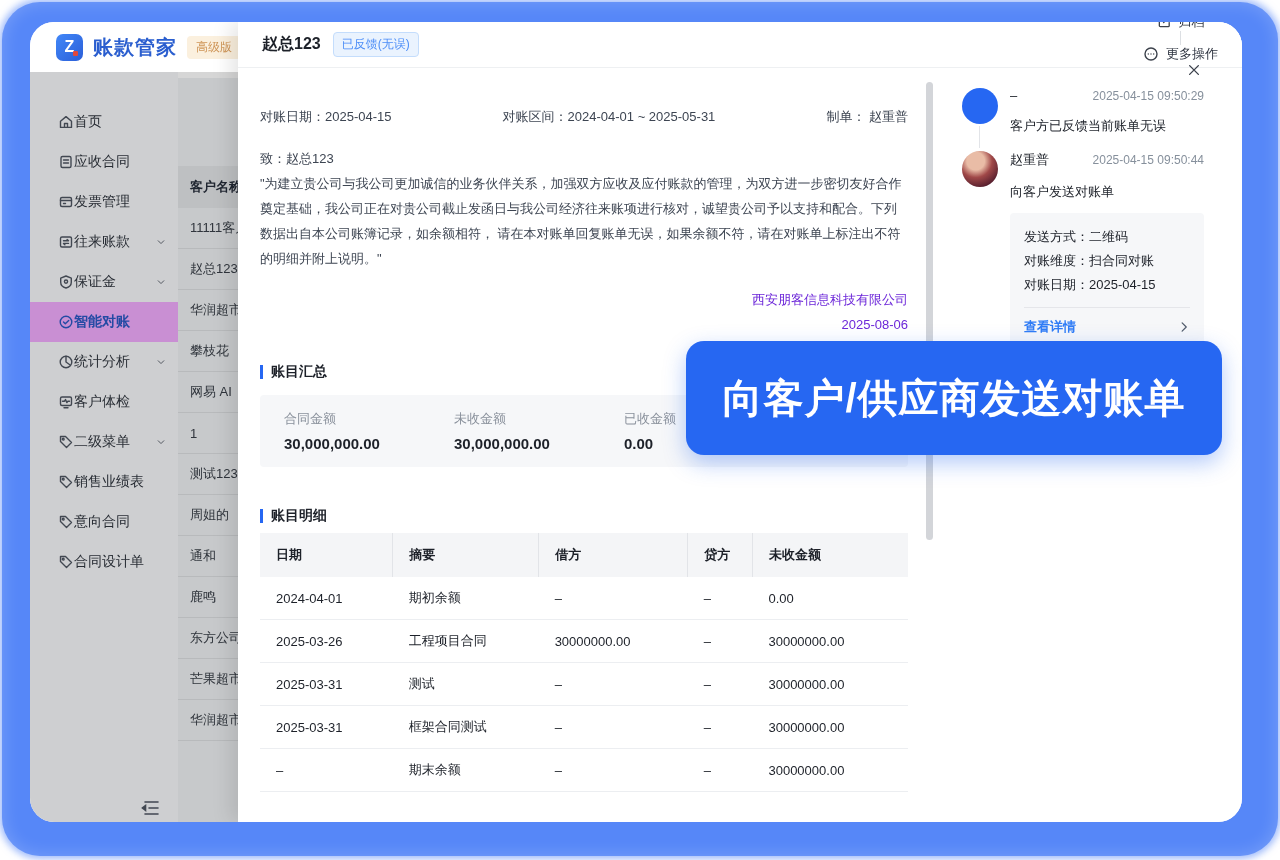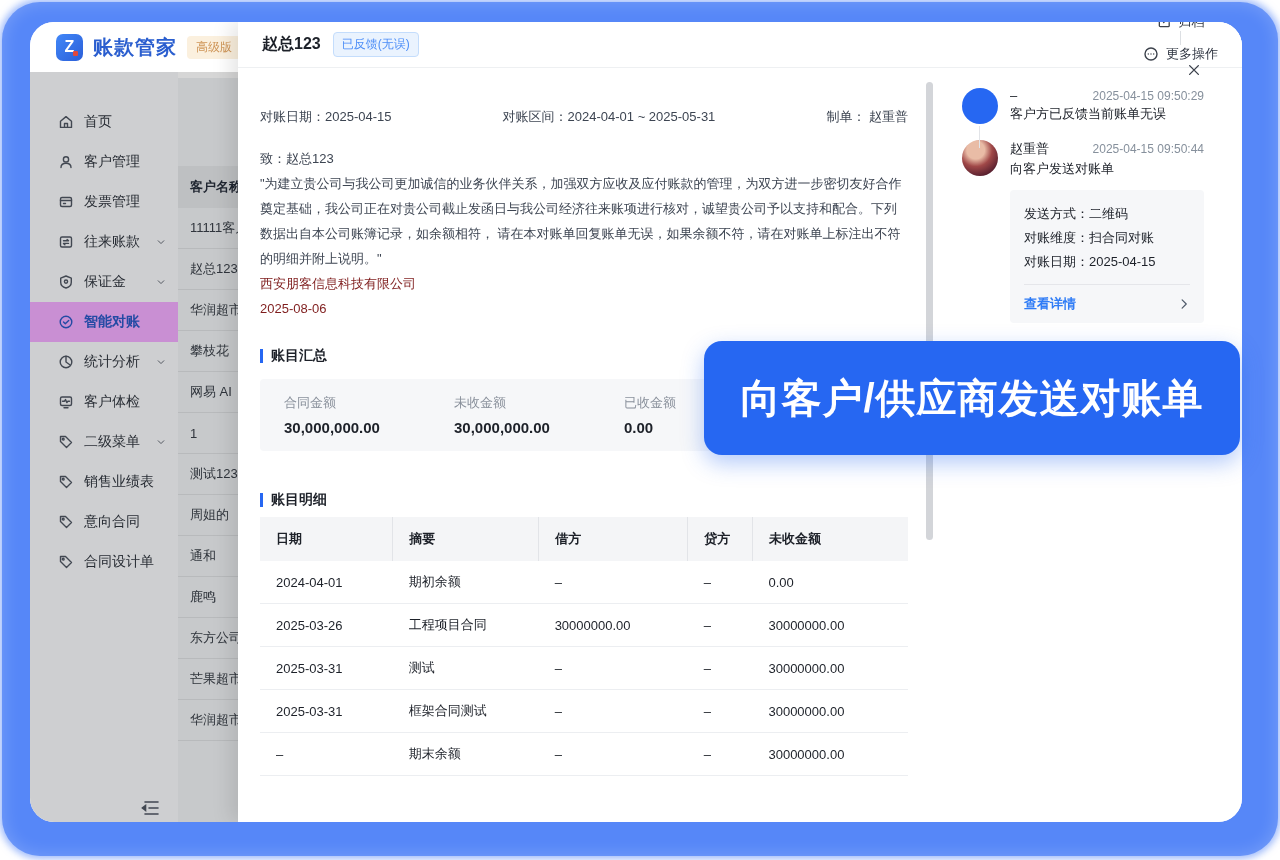--- a/index.html
+++ b/index.html
@@ -18,21 +18,21 @@
   .app-header { position:absolute; left:0; top:0; width:100%; height:50px; background:#fff;
                 display:flex; align-items:center; padding-left:26px; }
   .logo-mark { width:27px; height:27px; border-radius:7px; background:linear-gradient(135deg,#4187f8,#2b5fd8);
                color:#fff; font-weight:bold; font-size:16px; display:flex; align-items:center; justify-content:center;
                position:relative; }
   .logo-mark:after { content:""; position:absolute; right:5px; bottom:5px; width:5px; height:5px; background:#e2483d; border-radius:1px; }
   .app-name { margin-left:10px; font-size:20px; font-weight:bold; color:#2a5ecf; letter-spacing:1px; }
   .badge-premium { margin-left:10px; font-size:12px; color:#cf9557; background:#fbf0de; padding:3px 9px; border-radius:4px; }
 
   .sidebar { position:absolute; left:0; top:50px; width:148px; height:750px; background:#f6f7f9; padding-top:30px; }
-  .nav-item { height:40px; display:flex; align-items:center; gap:10px; padding:0 12px 0 28px;
+  .nav-item { height:40px; display:flex; align-items:center; padding:0 12px 0 28px;
               font-size:14px; color:#30363f; cursor:pointer; white-space:nowrap; }
   .nav-item svg { flex-shrink:0; }
   .nav-item .chev { margin-left:auto; }
   .nav-item.active { background:#f0abfc; color:#2b59c4; font-weight:bold; }
   .nav-icon { stroke:#4f5662; fill:none; stroke-width:1.4; stroke-linecap:round; stroke-linejoin:round; }
   .active .nav-icon { stroke:#2b59c4; }
   .collapse-btn { position:absolute; left:110px; top:776px; width:22px; height:20px; cursor:pointer; }
 
   .cust-list { position:absolute; left:148px; top:56px; width:110px; height:750px; background:#eef0f2;text-align:center; }
   .cust-head { margin-top:88px; height:42px; background:#e3e5e8; display:flex; align-items:center;
@@ -54,21 +54,21 @@
   .m-div { width:1px; height:14px; background:#dcdfe3; margin:0 18px; }
   .m-close { margin-left:26px; cursor:pointer; display:flex; }
   .ico { stroke:#3c424c; fill:none; stroke-width:1.4; stroke-linecap:round; stroke-linejoin:round; }
 
   .modal-body { position:relative; display:flex; height:753px; }
   .doc-area { width:712px; height:100%; padding:18px 42px 0 22px; overflow:hidden; }
 
   .doc-title { text-align:center; font-size:17px; font-weight:bold; color:#1d2129; margin-top:24px; }
   .doc-meta { display:flex; justify-content:space-between; margin-top:22px; font-size:13px; color:#3d4552; }
   .doc-letter { margin-top:20px; font-size:13px; color:#3d4552; line-height:25px; }
-  .doc-sign { text-align:left; font-size:13px; color:#7f1d1d; line-height:25px; }
+  .doc-sign { text-align:right; font-size:13px; color:#6d28d9; line-height:25px;margin-top:16px; }
 
   .section { display:flex; align-items:center; gap:8px; }
   .s1 { margin-top:26px; } .s2 { margin-top:40px; }
   .section-bar { width:3px; height:14px; background:#2667f2; }
   .section-title { font-size:14px; font-weight:bold; color:#1d2129; }
 
   .summary { margin-top:14px; background:#f6f7f9; border-radius:4px; padding:15px 24px; display:flex; }
   .stat { width:170px; }
   .stat-label { font-size:13px; color:#8a919c; }
   .stat-value { margin-top:7px; font-size:15px; font-weight:bold; color:#1d2129; }
@@ -85,29 +85,29 @@
   .timeline-line { position:absolute; left:29px; top:58px; width:1px; height:22px; background:#e2e4e8; }
   .act-item { display:flex; gap:12px; }
   .act-item + .act-item { margin-top:16px; }
   .avatar { width:36px; height:36px; border-radius:50%; flex-shrink:0; }
   .avatar.blue { background:#2667f2; }
   .avatar.photo { background:radial-gradient(circle at 38% 28%, #e9bca6 0 26%, #a04848 48%, #571f2e 78%); }
   .act-content { flex:1; min-width:0; }
   .act-head { display:flex; justify-content:space-between; align-items:baseline; }
   .act-name { font-size:13px; color:#1d2129; }
   .act-time { font-size:12px; color:#86909c; }
-  .act-msg { margin-top:2px; font-size:13px; color:#1d2129; }
+  .act-msg { margin-top:14px; font-size:13px; color:#1d2129; }
   .act-card { margin:12px 0 0 48px; background:#f6f7f9; border-radius:4px; padding:12px 14px 10px; }
   .card-line { font-size:13px; color:#1d2129; line-height:24px; }
   .card-sep { border-top:1px solid #e5e6ea; margin-top:10px; }
   .card-link-row { display:flex; justify-content:space-between; align-items:center; padding-top:10px; cursor:pointer; }
   .card-link { font-size:13px; font-weight:bold; color:#2f7cf6; }
 
   
-  .banner { position:absolute; left:704px; top:341px; width:536px; height:114px; background:#2667f2;
+  .banner { position:absolute; left:686px; top:341px; width:536px; height:114px; background:#2667f2;
             border-radius:18px; display:flex; align-items:center; justify-content:center; z-index:50;
             box-shadow:0 8px 22px rgba(38,103,242,.35); }
   .banner-text { color:#fff; font-size:40px; font-weight:bold; letter-spacing:1px; white-space:nowrap; }
 </style>
 </head>
 <body>
 
 <div class="frame"></div>
 
 <div class="window">
@@ -123,24 +123,24 @@
   <div class="sidebar">
     <div class="nav-item">
       <svg class="nav-icon" width="16" height="16" viewBox="0 0 16 16">
           <path d="M2.5 7.2 L8 2.6 L13.5 7.2 V13.4 H2.5 Z"></path>
           <path d="M6.5 13.4 V9.5 h3 v3.9"></path>
         </svg>
       <span>首页</span>
     </div>
     <div class="nav-item">
       <svg class="nav-icon" width="16" height="16" viewBox="0 0 16 16">
-          <circle cx="8" cy="5.4" r="2.6"></circle>
-          <path d="M3 13.5 c0-2.8 2.2-4.3 5-4.3 s5 1.5 5 4.3"></path>
-        </svg>
-      <span>客户管理</span>
+          <rect x="3" y="2.5" width="10" height="11" rx="1.5"></rect>
+          <path d="M5.5 6 h5 M5.5 9 h5"></path>
+        </svg>
+      <span>应收合同</span>
     </div>
     <div class="nav-item">
       <svg class="nav-icon" width="16" height="16" viewBox="0 0 16 16">
           <rect x="2.5" y="3.5" width="11" height="9" rx="1.5"></rect>
           <path d="M2.5 6.5 h11 M5.5 9.5 h2"></path>
         </svg>
       <span>发票管理</span>
     </div>
     <div class="nav-item">
       <svg class="nav-icon" width="16" height="16" viewBox="0 0 16 16">

